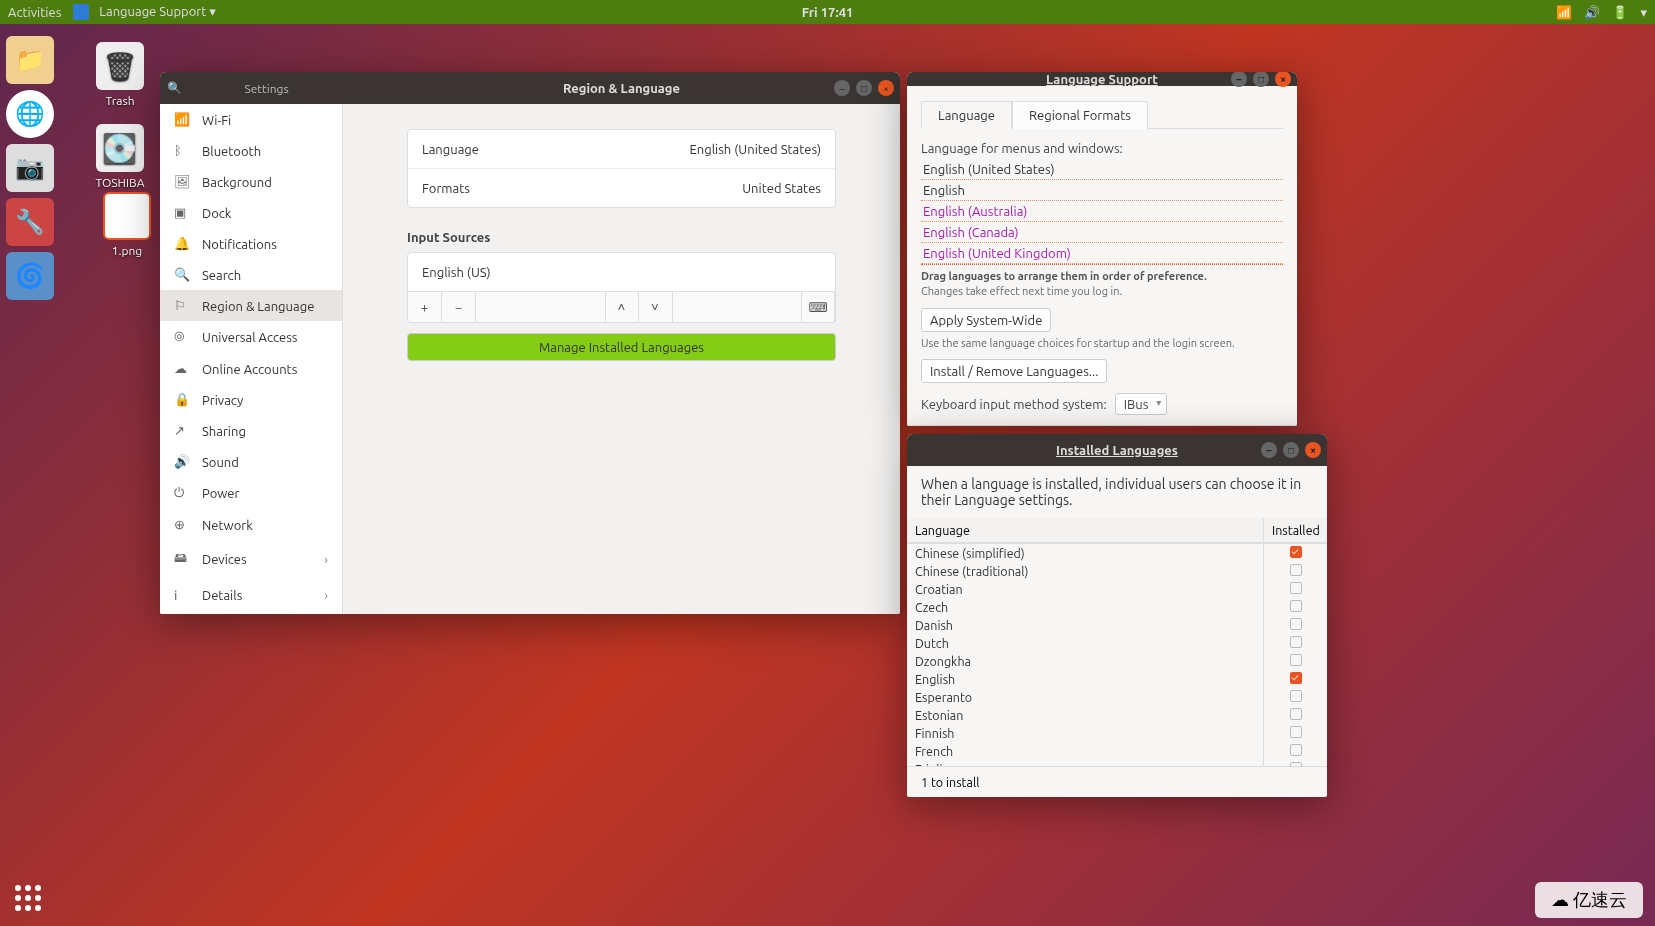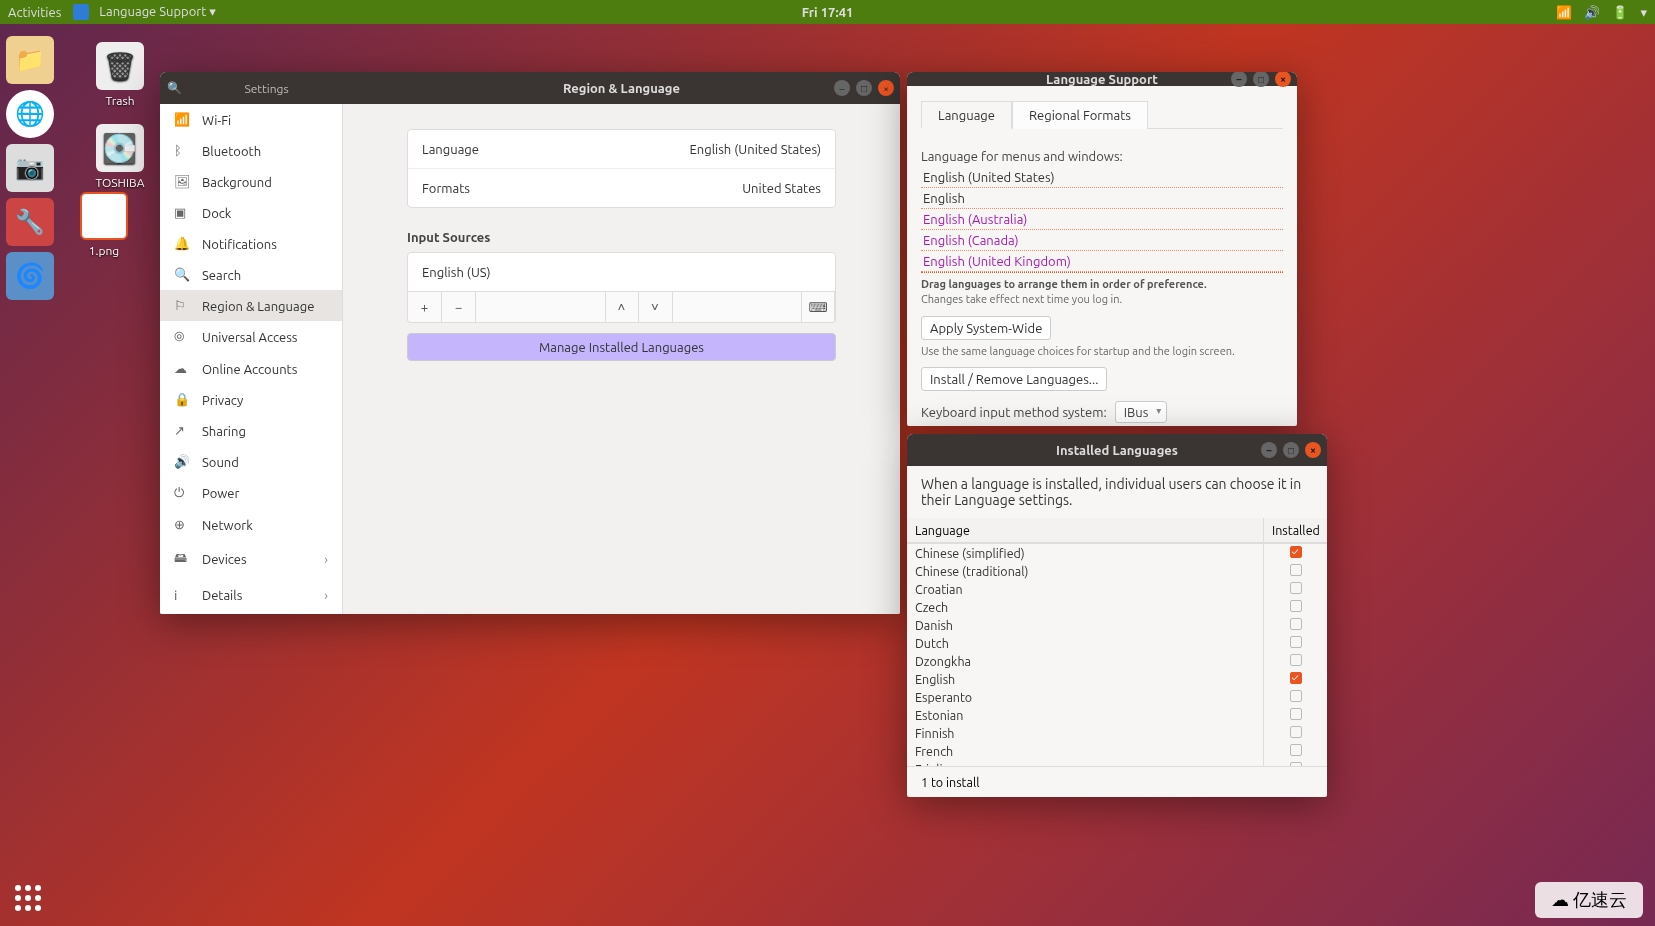--- a/index.html
+++ b/index.html
@@ -18,21 +18,21 @@
 
 
 .dock { position: absolute; left: 0; bottom: 6px; display: flex; flex-direction: column; gap: 6px; padding: 6px; }
 .dock-item { width: 48px; height: 48px; background: #ddd; border-radius: 6px; display:flex; align-items:center; justify-content:center; font-size:24px; }
 .app-grid { position:absolute; left:8px; bottom:8px; width:40px; height:40px; display:flex; align-items:center; justify-content:center;}
 .appgrid-dots { display:grid; grid-template-columns:repeat(3,6px); grid-template-rows:repeat(3,6px); gap:4px;}
 .appgrid-dots div { background:#fff; border-radius:50%; width:6px; height:6px; }
 
 
 .window { position: absolute; background: #f7f6f5; border-radius: 6px 6px 2px 2px; box-shadow: 0 8px 40px rgba(0,0,0,.4); overflow: hidden; }
-.titlebar { height: 32px; background: #3a3532; color: #ddd; display: flex; align-items:center; justify-content:center; font-size: 13px; position: relative; font-weight:600; }
+.titlebar { height: 32px; background: #3a3532; color: #ddd; display: flex; align-items:center; justify-content:center; font-size: 13px; position: relative; font-weight:600;text-decoration:underline; }
 .titlebar .wincontrols { position:absolute; right:6px; display:flex; gap:6px; }
 .wbtn { width:16px; height:16px; border-radius:50%; background:#666; font-size:10px; display:flex; align-items:center; justify-content:center; color:#222; }
 .wbtn.close{ background:#e95420; }
 
 
 .settings-window { left: 160px; top: 48px; width: 740px; height: 542px; display:flex; flex-direction:column;}
 .settings-titlebar { height:32px; background:#3a3532; display:flex; align-items:center; }
 .sttitle-left { width:183px; display:flex; align-items:center; color:#bbb; font-size:12px;}
 .sttitle-left .search{ width:30px; text-align:center; color:#aaa;}
 .sttitle-left .label{ flex:1; text-align:center;}
@@ -48,21 +48,21 @@
 .listbox { background:#fff; border:1px solid #ddd; border-radius:4px;}
 .row { display:flex; justify-content:space-between; padding:12px 14px; font-size:13px; color:#333;}
 .row+.row { border-top:1px solid #eee;}
 .section-label { font-size:13px; color:#444; font-weight:600; margin:22px 0 8px;}
 .input-row { padding:12px 14px; color:#333; font-size:13px;}
 .button-bar { display:flex; border:1px solid #ddd; border-top:none; background:#fafafa; border-radius: 0 0 4px 4px; }
 .bbtn { border:none; border-right:1px solid #ddd; background:transparent; width:34px; height:30px; color:#555; cursor:pointer;}
 .spacer {flex:1;}
 .bb-arrow{ border-left:1px solid #ddd;}
 .bb-kbd{ border-left:1px solid #ddd;}
-.wide-button { width:100%; margin-top:10px; background:#c4b5fd; border:1px solid #ccc; border-radius:4px; padding:6px; font-size:13px; color:#333; cursor:pointer;}
+.wide-button { width:100%; margin-top:10px; background:#84cc16; border:1px solid #ccc; border-radius:4px; padding:6px; font-size:13px; color:#333; cursor:pointer;}
 
 
 .lang-window { left: 907px; top:48px; width:390px; height:354px; display:flex; flex-direction:column;}
 .tabs { display:flex; border-bottom:1px solid #ddd; margin-top:4px;}
 .tab { padding:6px 16px; font-size:13px; color:#333; border:1px solid #ddd; border-bottom:none; background:#fcfcfc; position:relative; top:1px;}
 .tab.active { background:#f7f6f5; border-bottom:1px solid #f7f6f5;}
 .lang-body { padding:10px 14px; font-size:12.5px; color:#444; flex:1;}
 .lang-list { border-bottom:1px dotted #e95420;}
 .lang-list-item { padding:3px 2px; font-size:13px; color:#333; border-bottom:1px dotted #e95420ab;}
 .lang-list-item.dim{ color:#a21caf;}
@@ -113,21 +113,21 @@
 <div class="desktop">
 
   <div class="desktop-icon" style="left:80px; top:18px;">
     <div class="iconbox">🗑</div>
     <span>Trash</span>
   </div>
   <div class="desktop-icon" style="left:80px; top:100px;">
     <div class="iconbox">💽</div>
     <span>TOSHIBA</span>
   </div>
-  <div class="desktop-icon" style="left:64px; top:168px;">
+  <div class="desktop-icon" style="left:87px; top:168px;">
     <div class="iconbox" style="background:#fff; border:2px solid #e95420;"></div>
     <span>1.png</span>
   </div>
 
   <div class="dock" style="top:6px; bottom:auto;">
     <div class="dock-item" style="background:#f0d090;">📁</div>
     <div class="dock-item" style="background:#fff;border-radius:50%;">🌐</div>
     <div class="dock-item" style="background:#ddd;">📷</div>
     <div class="dock-item" style="background:#c44;">🔧</div>
     <div class="dock-item" style="background:#5a8fc8;">🌀</div>
@@ -264,21 +264,21 @@
         <div class="wbtn">–</div>
         <div class="wbtn">□</div>
         <div class="wbtn close">×</div>
       </div>
     </div>
     <div class="lang-body">
       <div class="tabs">
         <div class="tab active">Language</div>
         <div class="tab">Regional Formats</div>
       </div>
-      <div style="margin-top:20px; font-size:13px;">Language for menus and windows:</div>
+      <div style="margin-top:12px; font-size:13px;">Language for menus and windows:</div>
       <div class="lang-list" id="lang-list" style="margin-top:4px;">
           <div class="lang-list-item">English (United States)</div>
           <div class="lang-list-item">English</div>
           <div class="lang-list-item dim">English (Australia)</div>
           <div class="lang-list-item dim">English (Canada)</div>
           <div class="lang-list-item dim">English (United Kingdom)</div>
         </div>
       <div class="hint">
         <b>Drag languages to arrange them in order of preference.</b><br>
         <span>Changes take effect next time you log in.</span>

